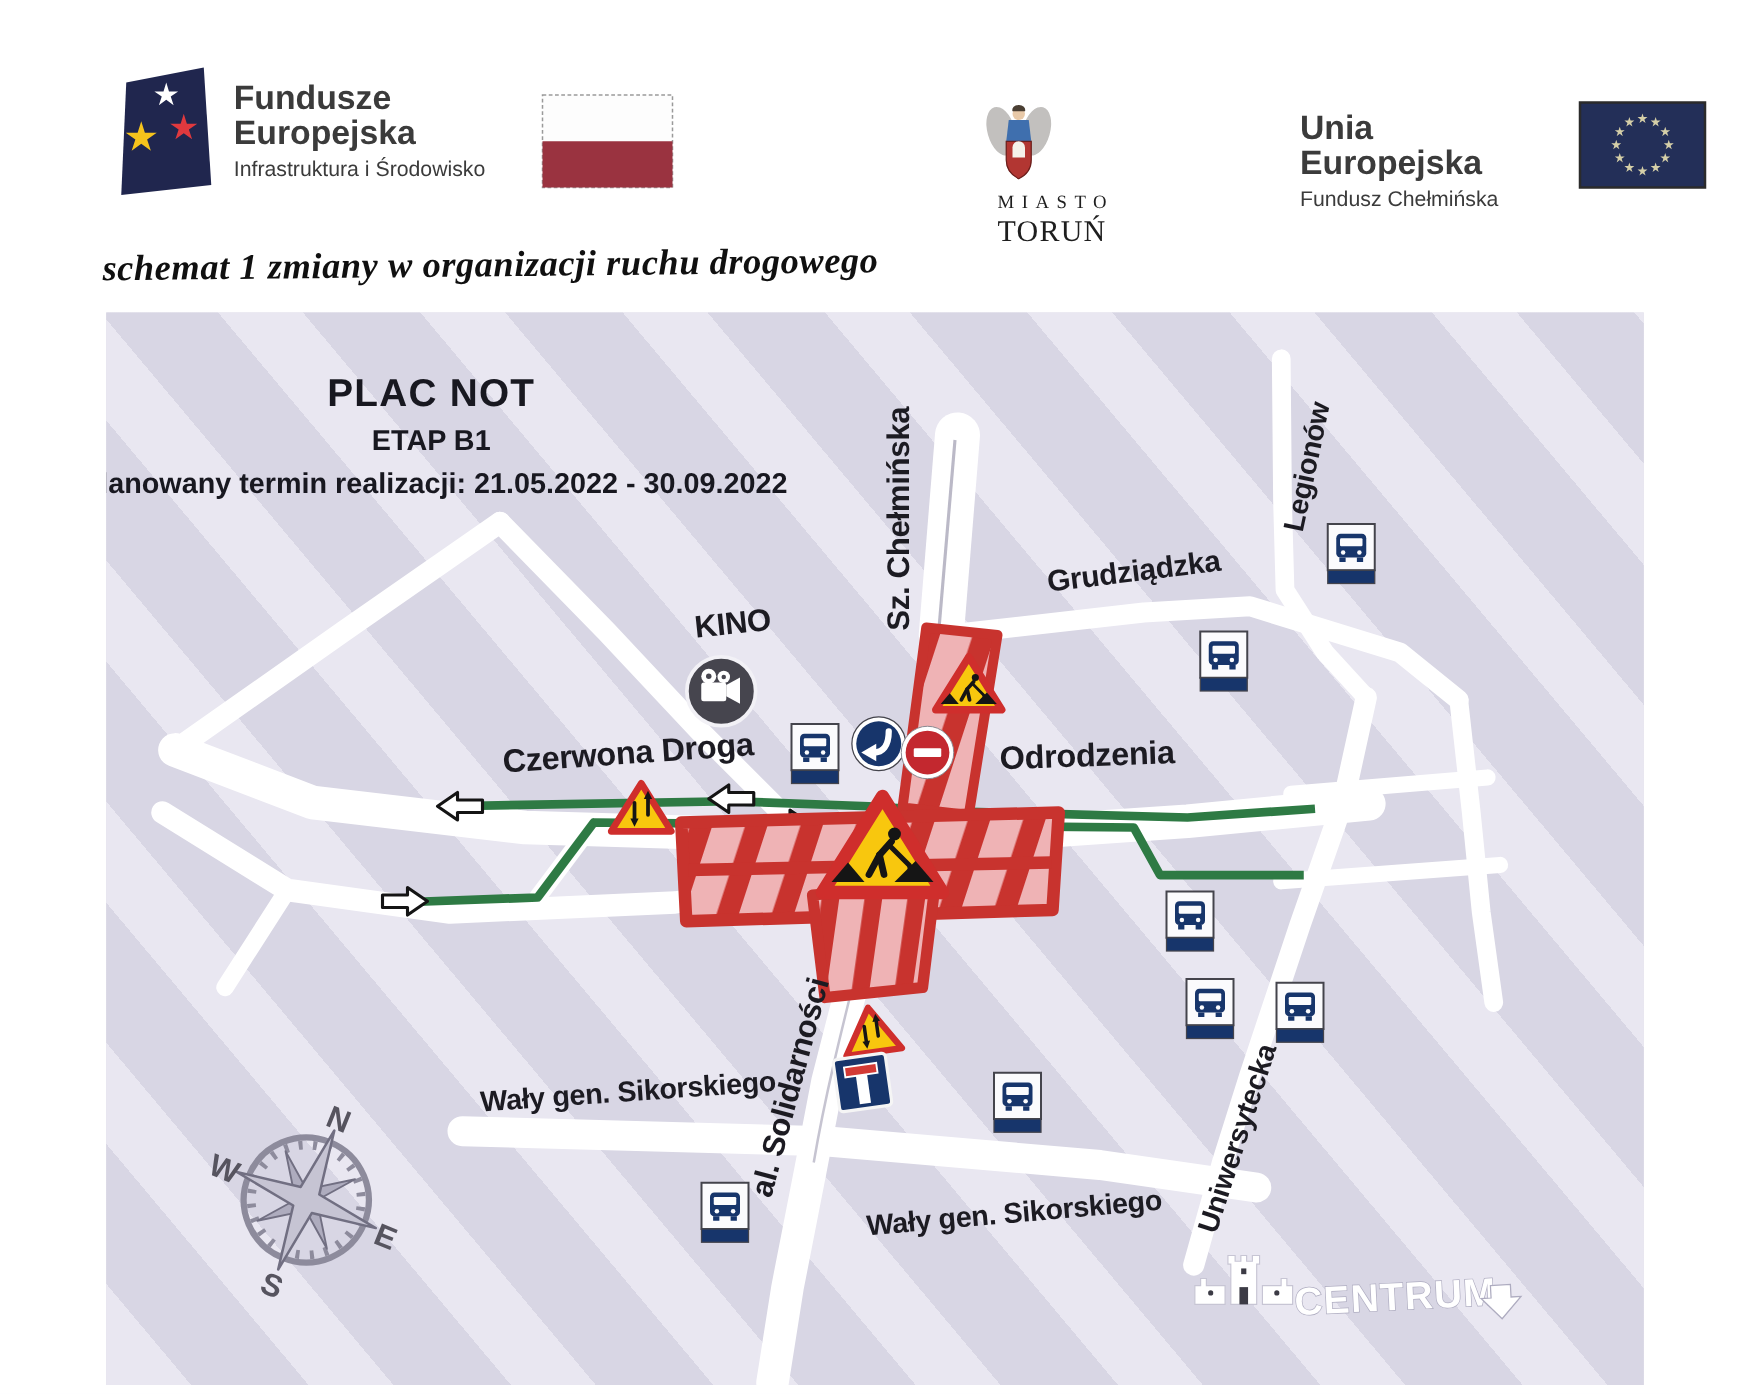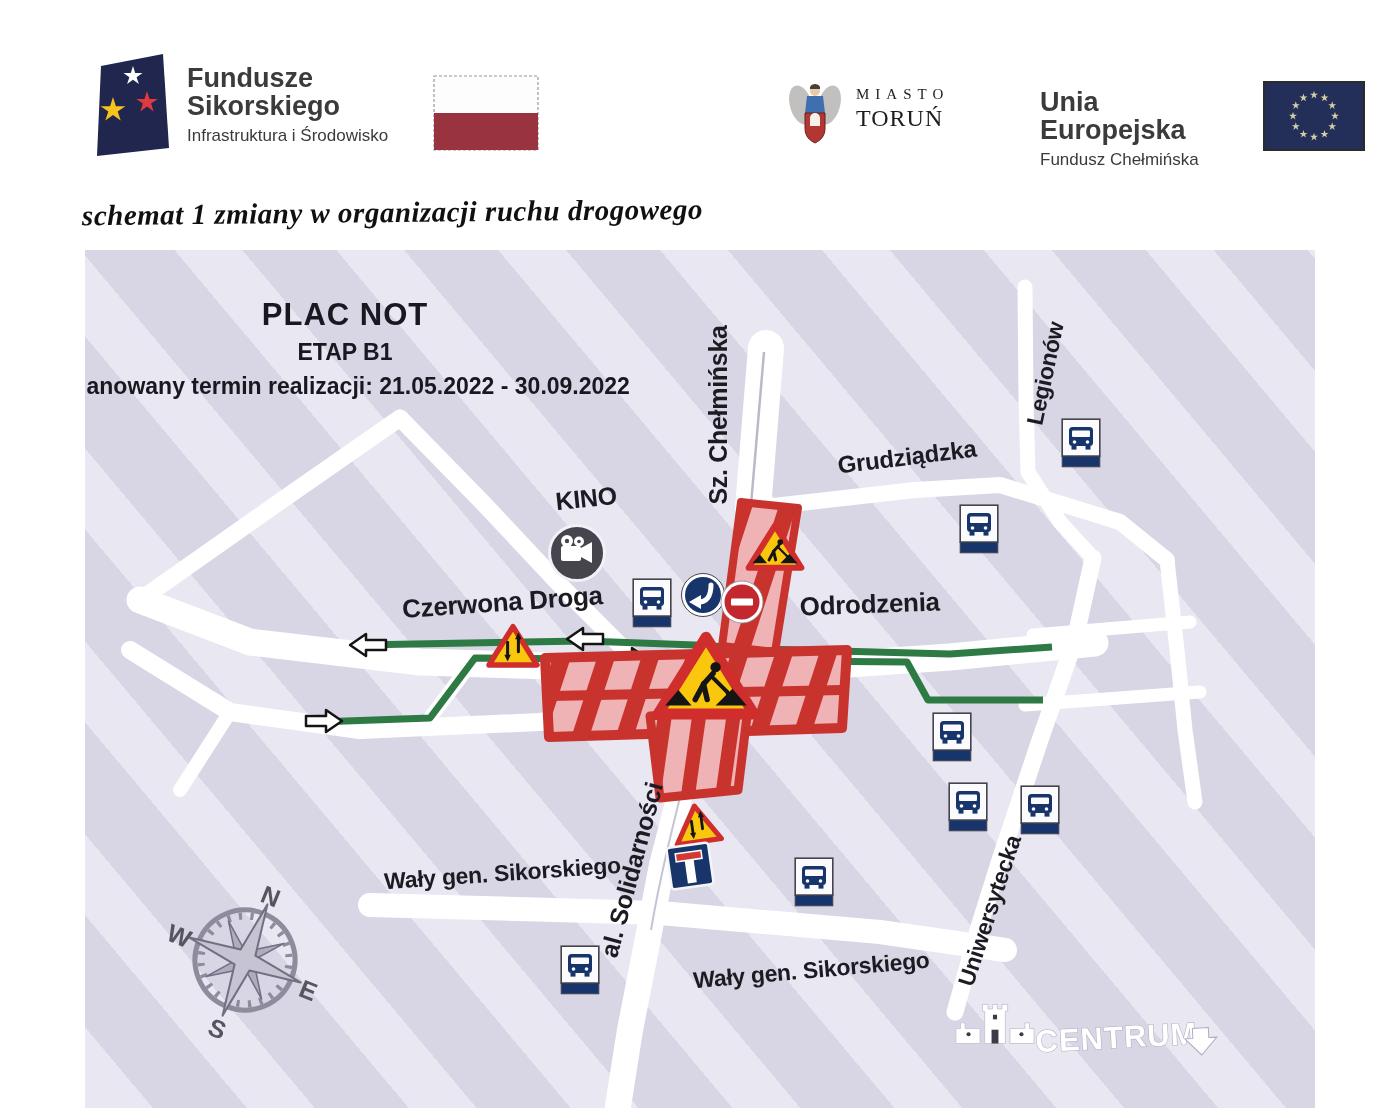--- a/index.html
+++ b/index.html
@@ -2,21 +2,21 @@
 <html><head>
 <meta charset="utf-8">
 <style>
   html,body{margin:0;padding:0;background:#ffffff;}
   #page{position:relative;width:1392px;height:1115px;background:#ffffff;overflow:hidden;
         font-family:"Liberation Sans",sans-serif;}
   
   .logo{position:absolute;display:flex;align-items:flex-start;}
   #logo-fe{left:93px;top:50px;}
   #logo-rp{left:430px;top:70px;}
-  #logo-torun{left:786px;top:78px;}
+  #logo-torun{left:786px;top:78px;flex-direction:column;}
   #logo-ue{left:1040px;top:80px;}
   .logo-text{margin-left:14px;padding-top:14px;}
   .logo-title{font-weight:700;font-size:27px;line-height:1.04;color:#3b3b3b;}
   .logo-sub{font-size:17px;color:#3b3b3b;margin-top:6px;}
   #logo-rp .logo-text{margin-left:20px;padding-top:12px;}
   #logo-torun .logo-text{margin-left:12px;padding-top:8px;}
   .miasto{font-family:"Liberation Serif",serif;font-size:15px;letter-spacing:6px;color:#1e1e1e;}
   .torun{font-family:"Liberation Serif",serif;font-size:24px;letter-spacing:1px;color:#1e1e1e;margin-top:2px;}
   #logo-ue .logo-text{margin-left:0;margin-right:32px;text-align:left;width:190px;padding-top:8px;}
   
@@ -40,21 +40,21 @@
 
   <div class="logo" id="logo-fe">
     <svg width="80" height="110" viewBox="0 0 80 110">
       <polygon points="8,16 70,4 76,98 4,106" fill="#20264e"></polygon>
       <polygon points="40,16 42.2,23.1 49.5,23.1 43.6,27.2 45.9,34.1 40,29.8 34.1,34.1 36.4,27.2 30.5,23.1 37.8,23.1" fill="#ffffff"></polygon>
       <polygon points="20,47 22.9,56.2 32.4,56.2 24.7,61.6 27.7,70.6 20,65 12.3,70.6 15.3,61.6 7.6,56.2 17.1,56.2" fill="#f6c31c"></polygon>
       <polygon points="54,41 56.5,48.9 64.8,48.9 58.1,53.6 60.7,61.4 54,56.5 47.3,61.4 49.9,53.6 43.2,48.9 51.5,48.9" fill="#e0393e"></polygon>
     </svg>
     <div class="logo-text">
       <div class="logo-title">Fundusze</div>
-      <div class="logo-title">Sikorskiego</div>
+      <div class="logo-title">Europejska</div>
       <div class="logo-sub">Infrastruktura i Środowisko</div>
     </div>
   </div>
 
   <div class="logo" id="logo-rp">
     <svg width="112" height="84" viewBox="0 0 112 84">
       <rect x="4" y="6" width="104" height="74" fill="#fdfdfd" stroke="#9a9a9a" stroke-width="1.2" stroke-dasharray="3,2"></rect>
       <rect x="4" y="43" width="104" height="37" fill="#9a3340"></rect>
     </svg>
   </div>

